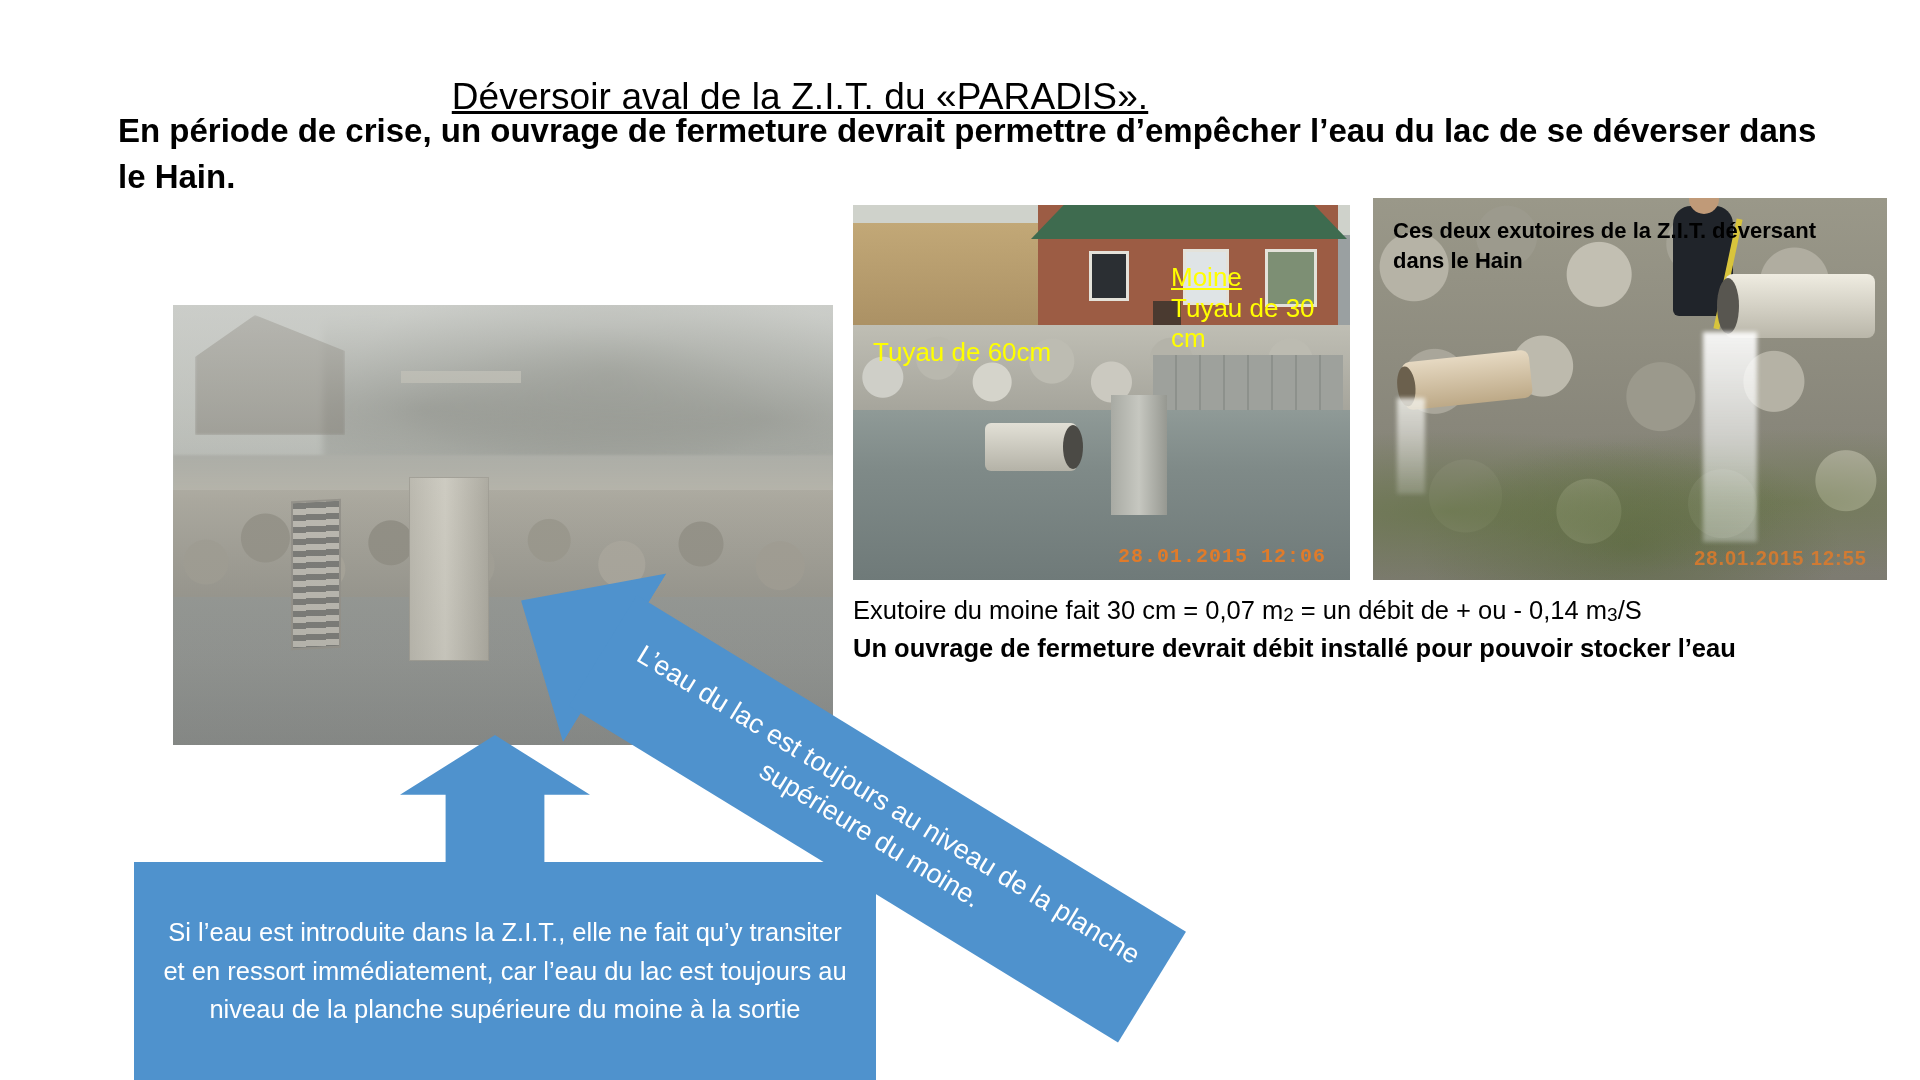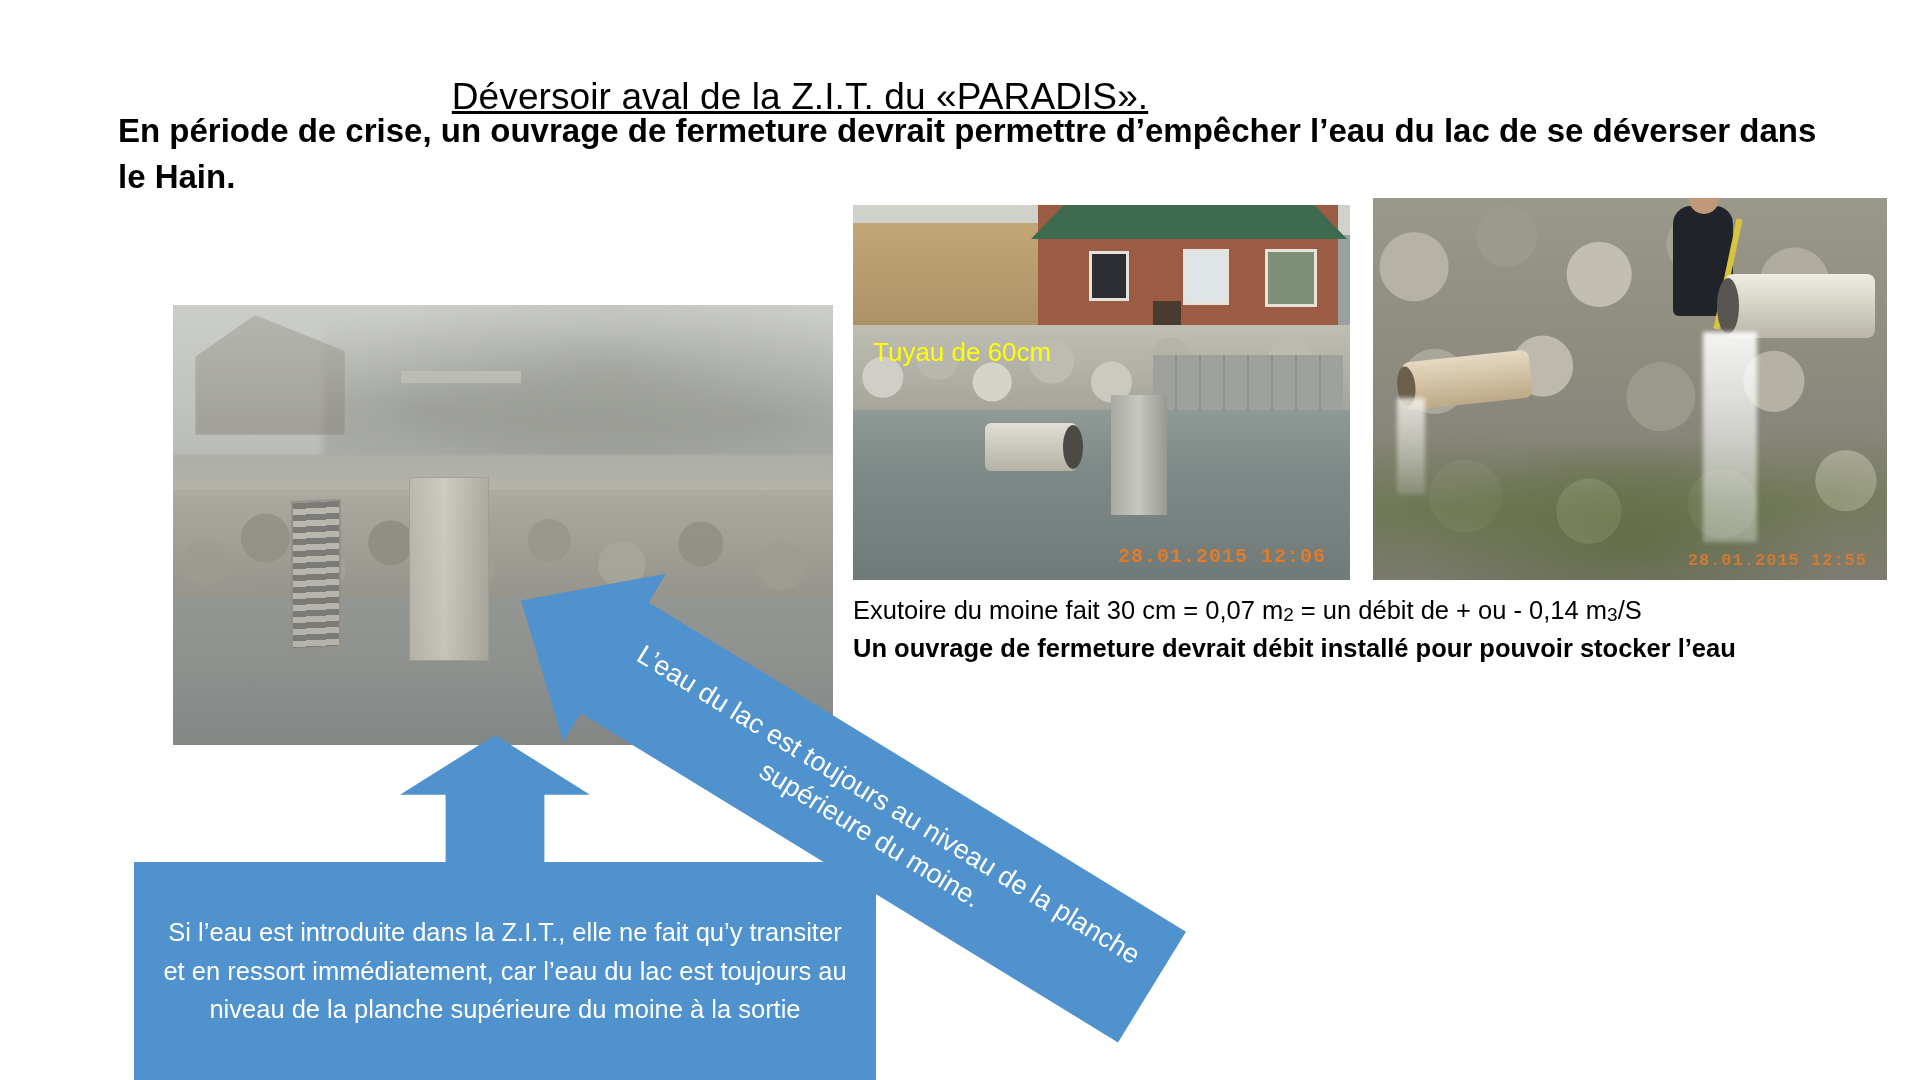--- a/index.html
+++ b/index.html
@@ -262,22 +262,22 @@
     background: linear-gradient(180deg, rgba(255,255,255,.9), rgba(235,240,240,.35));
     filter: blur(2px);
   }
   .pr-fall2 {
     position:absolute; left:24px; top:200px; width:28px; height:96px;
     background: linear-gradient(180deg, rgba(245,245,240,.8), rgba(230,232,228,.2));
     filter: blur(2px);
   }
   .pr-date {
     position:absolute; right:20px; bottom:10px;
-    color:#e07b2a; font-size:17px; font-weight:700; letter-spacing:1px;
-    font-family:Liberation Mono, monospace;
+    color:#e07b2a; font-size:20px; font-weight:700; letter-spacing:1px;
+    font-family:Liberation Sans, sans-serif;
     opacity:.85;
   }
   .pr-caption {
     position:absolute; left:20px; top:18px; width:450px;
     font-size:22px; font-weight:700; line-height:1.35; color:#000;
   }
 
   
   .right-text {
     position: absolute;
@@ -361,33 +361,38 @@
   <div class="pm-roof"></div>
   <div class="pm-win1"></div>
   <div class="pm-win2"></div>
   <div class="pm-win3"></div>
   <div class="pm-door"></div>
   <div class="pm-rocks"></div>
   <div class="pm-wall"></div>
   <div class="pm-water"></div>
   <div class="pm-pillar"></div>
   <div class="pm-pipe60"></div>
+  <div class="pm-label lbl-moine">
+    <span class="u">Moine</span><br>
+    <span>Tuyau de 30 cm</span>
+  </div>
   <div class="pm-label lbl-60">Tuyau de 60cm</div>
   <div class="pm-date">28.01.2015  12:06</div>
 </div>
 
 <div class="photo-right">
   <div class="pr-rocks"></div>
   <div class="pr-moss"></div>
   <div class="pr-person"></div>
   <div class="pr-pole"></div>
   <div class="pr-pipeA"></div>
   <div class="pr-fall1"></div>
   <div class="pr-pipeB"></div>
   <div class="pr-fall2"></div>
+  <div class="pr-caption">Ces deux exutoires de la Z.I.T. déversant dans le Hain</div>
   <div class="pr-date">28.01.2015  12:55</div>
 </div>
 
 <div class="right-text">
   <div>
     <span>Exutoire du moine fait 30 cm = 0,07 m</span><span class="sub">2</span><span> = un débit de + ou - 0,14 m</span><span class="sub">3</span><span>/S</span>
   </div>
   <div class="bold">Un ouvrage de fermeture devrait débit installé pour pouvoir stocker l’eau</div>
 </div>
 

